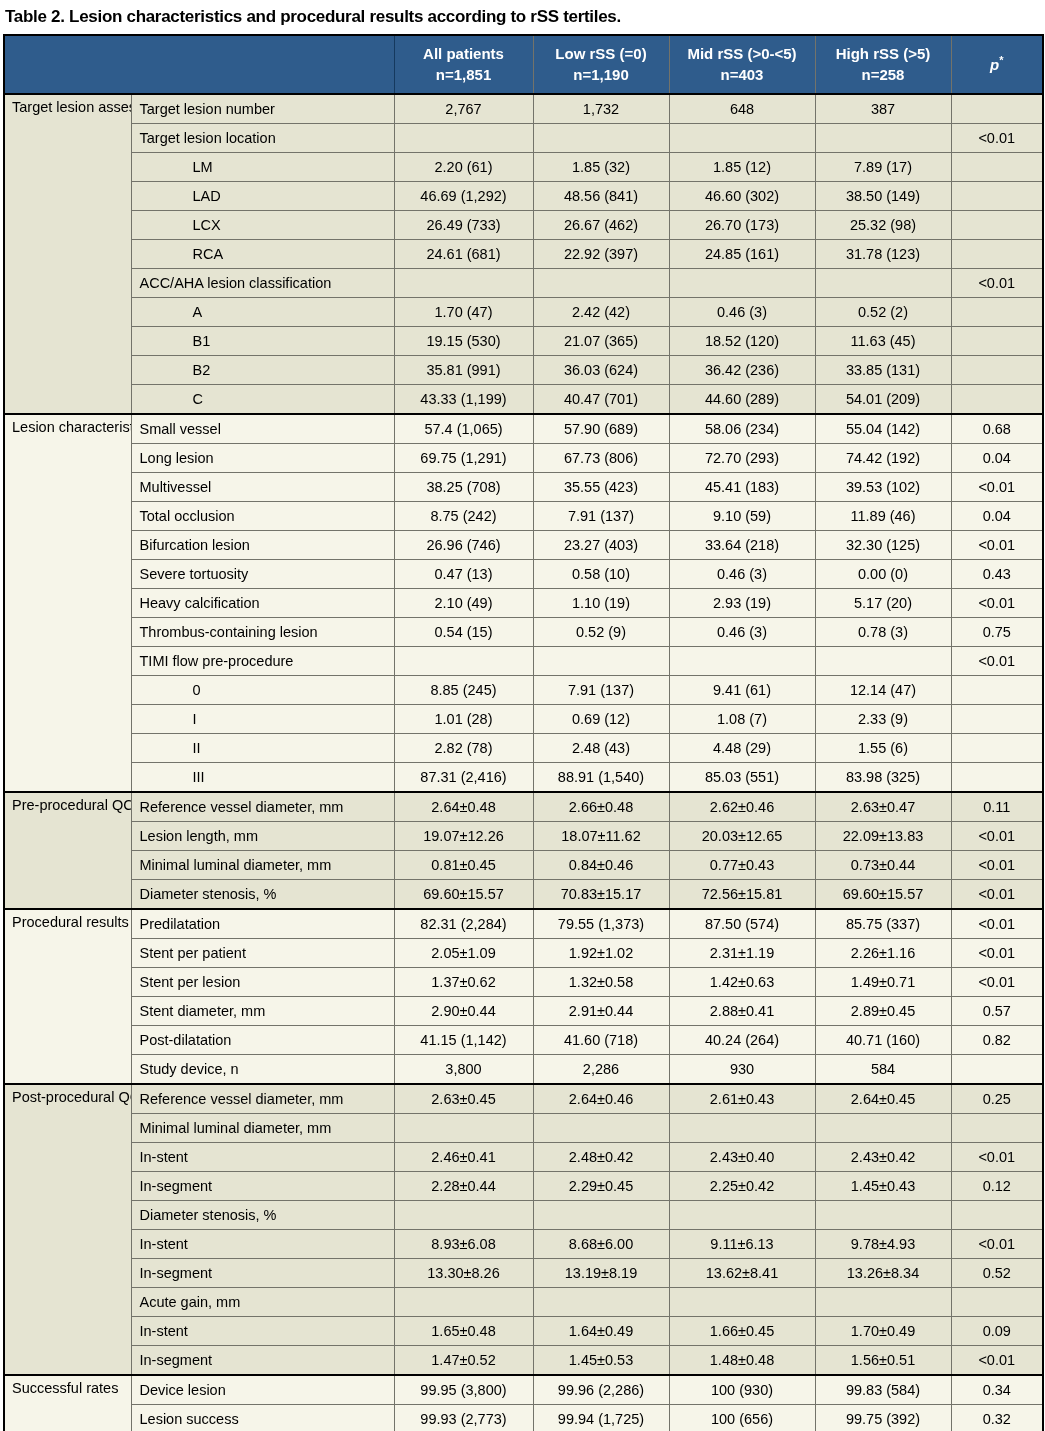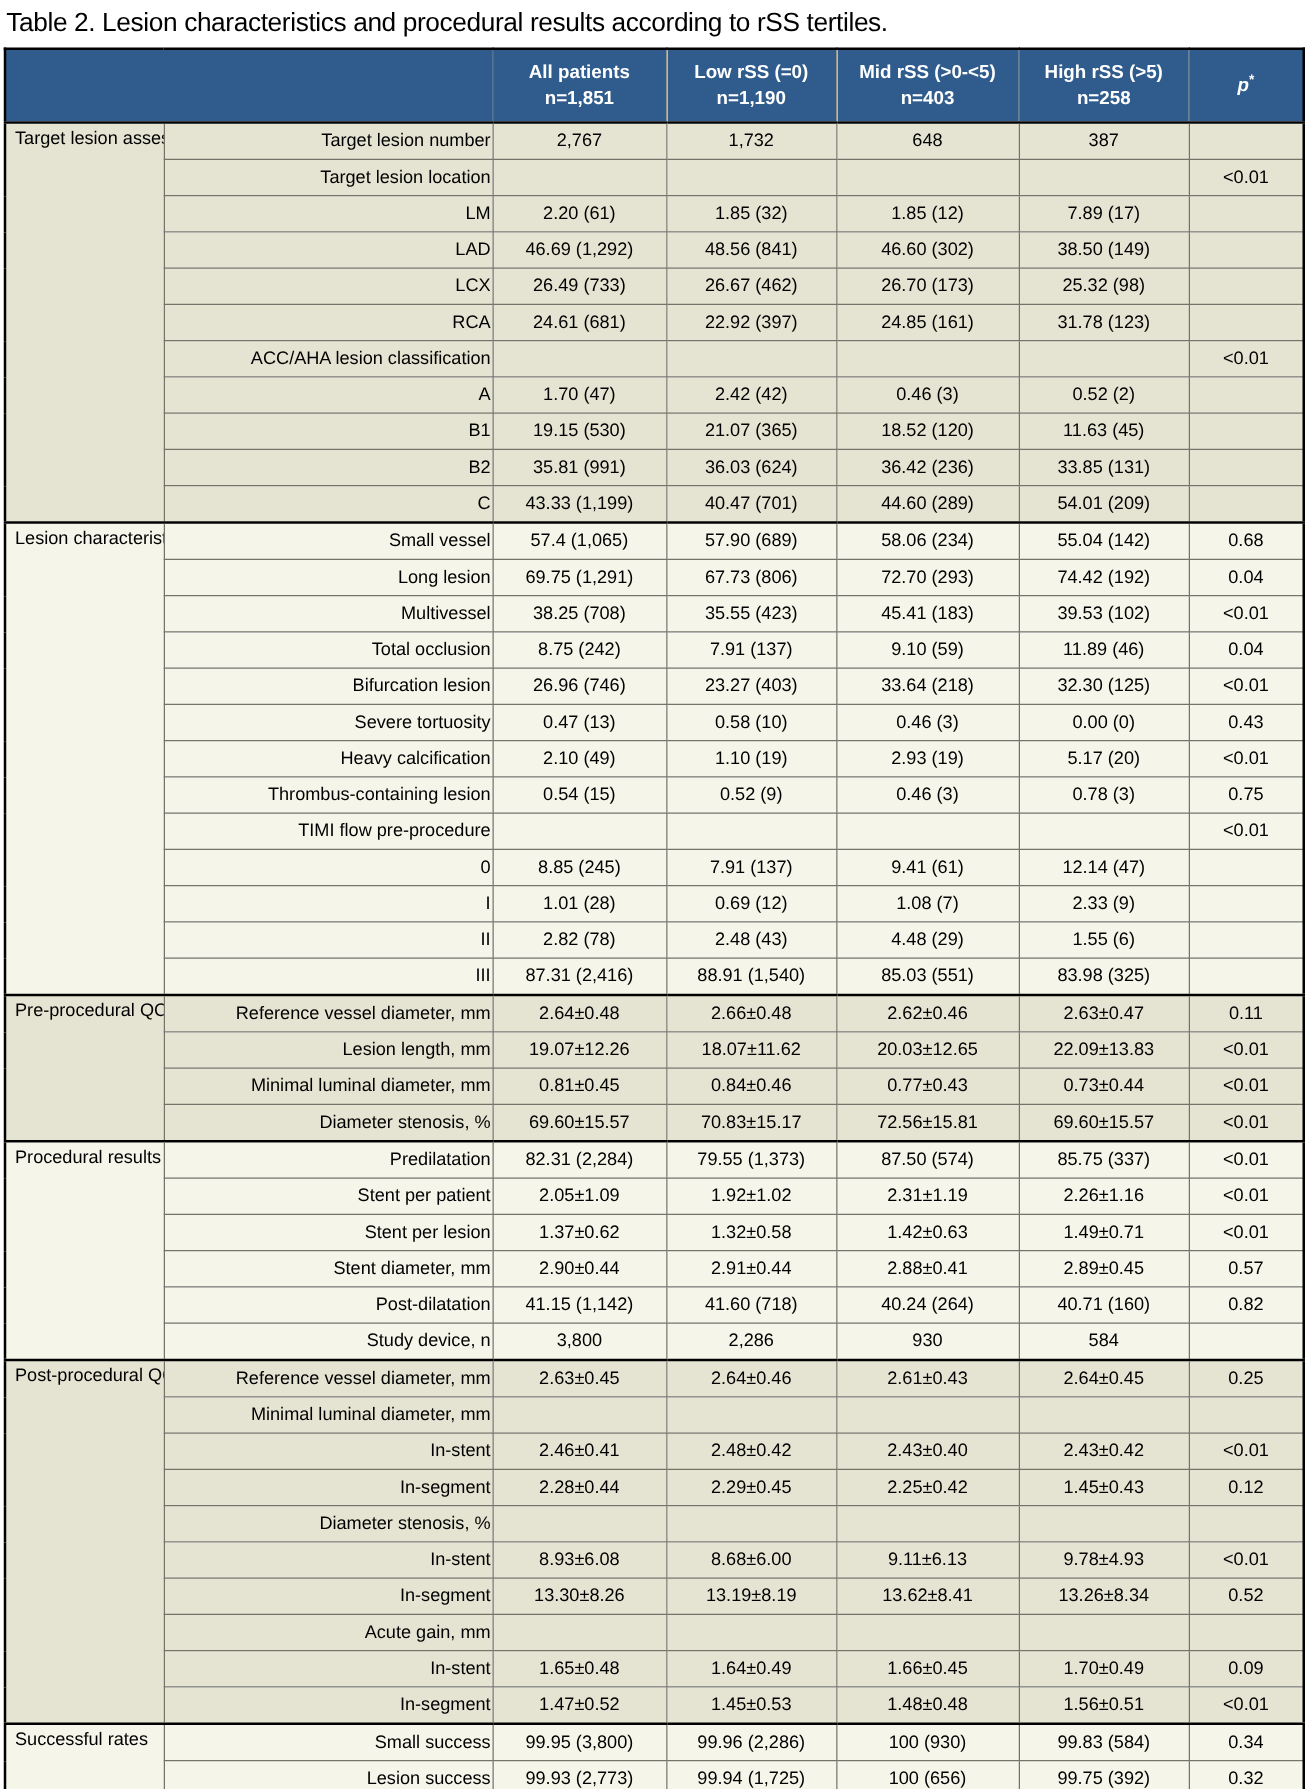--- a/index.html
+++ b/index.html
@@ -8,21 +8,21 @@
     --sec-dark:#e5e4d2;
     --sec-light:#f6f5e9;
     --grid:#73736a;
     --heavy:#000000;
     --note-bg:#ffffff;
   }
   html,body{margin:0;padding:0;background:#fff;}
   body{width:1045px;font-family:"Liberation Sans",sans-serif;color:#000;}
   .page{padding:4px 3px 2px 3px;}
   .title{
-    font-size:21px;font-weight:normal;letter-spacing:-0.3px;
+    font-size:17px;font-weight:bold;letter-spacing:-0.3px;
     padding:3px 0 7px 2px;
   }
   table.main{
     border-collapse:collapse;table-layout:fixed;
     width:1039px;border:2px solid var(--heavy);
   }
   table.main th, table.main td{
     border:1px solid var(--grid);
     overflow:hidden;white-space:nowrap;
   }
@@ -38,21 +38,21 @@
   thead th .pchar{font-style:italic;font-weight:bold;}
   thead th sup{font-size:11px;}
   tbody td{height:26px;font-size:14.5px;vertical-align:middle;}
   tr.dark td{background:var(--sec-dark);}
   tr.light td{background:var(--sec-light);}
   td.sec-label{
     text-align:left;vertical-align:top;
     padding:3px 4px 0 7px;white-space:normal;line-height:1.25;
     font-size:14.5px;
   }
-  td.item{text-align:right;padding-left:8px;}
+  td.item{text-align:left;padding-left:8px;}
   td.item.indent{padding-left:61px;}
   td.val, td.pv{text-align:center;padding:0 2px;}
   tr.sec-start td{border-top:2px solid var(--heavy);}
 </style>
 </head>
 <body>
 
 <div class="page">
   <div class="title">Table 2. Lesion characteristics and procedural results according to rSS tertiles.</div>
 
@@ -441,21 +441,21 @@
         <tr class="dark">
           <td class="item">In-segment</td>
           <td class="val">1.47±0.52</td>
           <td class="val">1.45±0.53</td>
           <td class="val">1.48±0.48</td>
           <td class="val">1.56±0.51</td>
           <td class="pv">&lt;0.01</td>
         </tr>
         <tr class="light sec-start">
           <td class="sec-label" rowspan="3">Successful rates</td>
-          <td class="item">Small success</td>
+          <td class="item">Device lesion</td>
           <td class="val">99.95 (3,800)</td>
           <td class="val">99.96 (2,286)</td>
           <td class="val">100 (930)</td>
           <td class="val">99.83 (584)</td>
           <td class="pv">0.34</td>
         </tr>
         <tr class="light">
           <td class="item">Lesion success</td>
           <td class="val">99.93 (2,773)</td>
           <td class="val">99.94 (1,725)</td>

